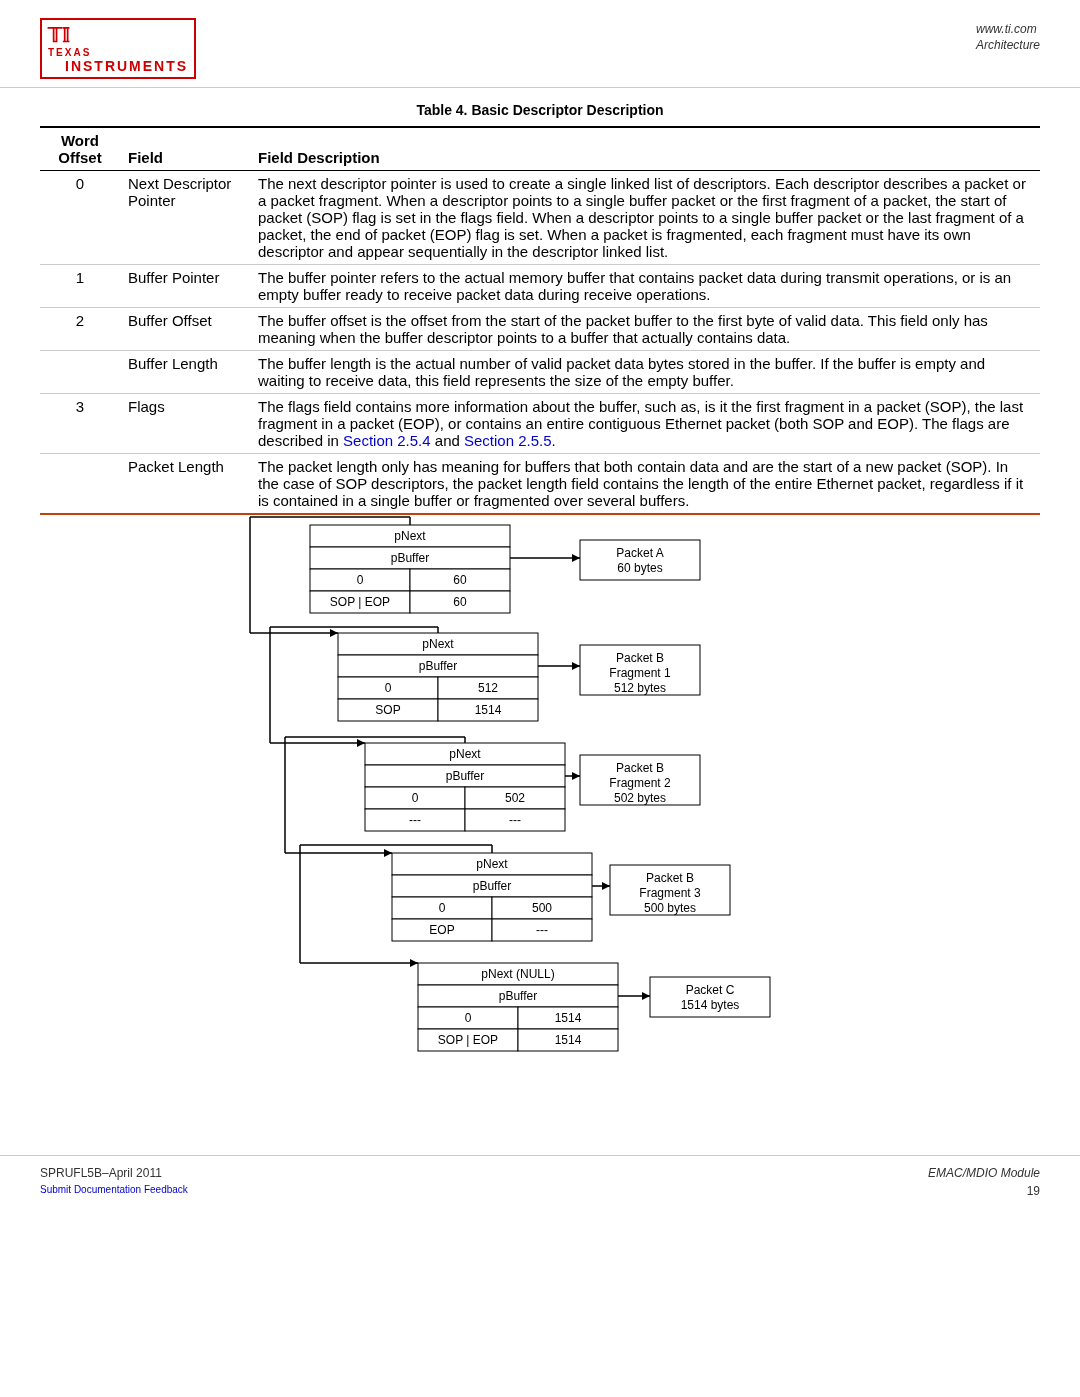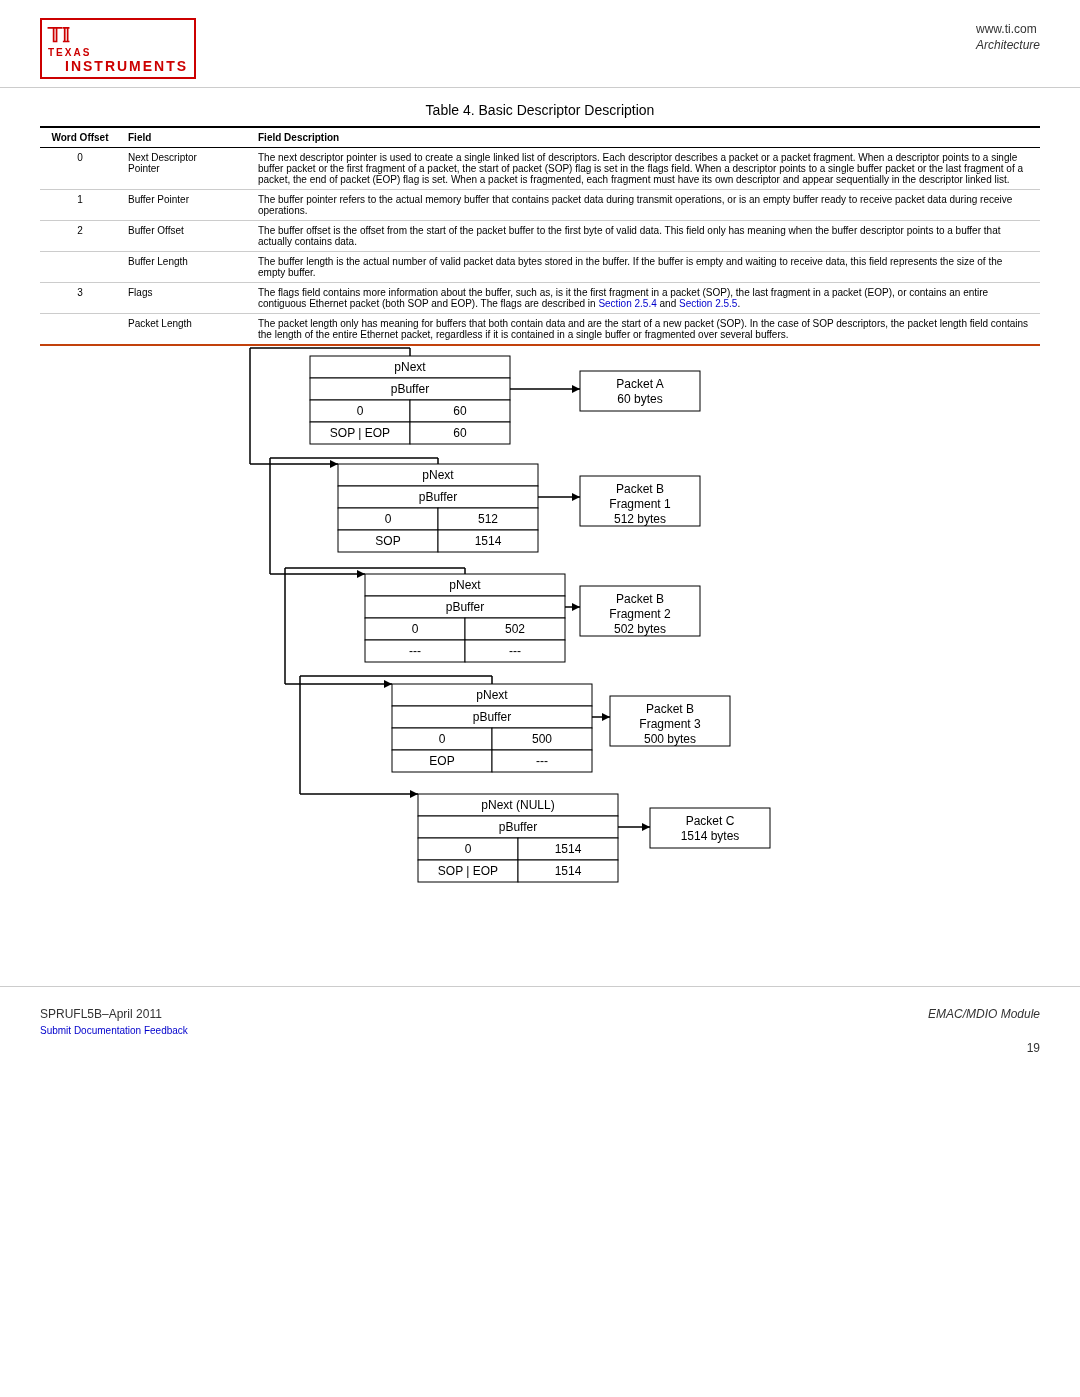--- a/index.html
+++ b/index.html
@@ -40,29 +40,29 @@
     }
 
     
     .main-content {
       padding: 10px 40px 20px 40px;
     }
 
     
     .table-title {
       text-align: center;
-      font-weight: normal;
+      font-weight: bold;
       font-size: 14px;
       margin-bottom: 8px;
       margin-top: 4px;
     }
     .desc-table {
       width: 100%;
       border-collapse: collapse;
-      font-size: 10px;
+      font-size: 15px;
     }
     .desc-table thead tr {
       border-top: 2px solid #000;
       border-bottom: 1px solid #000;
     }
     .desc-table th {
       font-weight: bold;
       padding: 4px 8px;
       text-align: left;
       vertical-align: bottom;
@@ -96,21 +96,21 @@
     .figure-title {
       text-align: center;
       font-weight: bold;
       font-size: 14px;
       margin: 20px 0 16px 0;
     }
 
     
     .page-footer {
       border-top: 1px solid #ccc;
-      padding: 20px 40px;
+      padding: 10px 40px;
       display: flex;
       justify-content: space-between;
       align-items: flex-start;
       margin-top: 20px;
     }
     .footer-link {
       color: #0000cc;
       text-decoration: none;
       font-size: 10px;
     }
@@ -134,21 +134,21 @@
 
 <div class="page-header">
   <div class="logo-area">
     <div class="logo-box">
       <div class="logo-ti">𝕋𝕀</div>
       <div style="font-size:10px;font-weight:bold;letter-spacing:2px;color:#c00;">TEXAS</div>
       <div style="font-size:14px;font-weight:bold;letter-spacing:2px;color:#c00;padding-left:17px;">INSTRUMENTS</div>
     </div>
   </div>
   <div style="display:flex;flex-direction:column;align-items:flex-end;gap:2px;">
-    <div style="font-size:12px;color:#333;align-self:flex-start;margin-top:4px;">www.ti.com</div>
+    <div style="font-size:12px;color:#333;align-self:flex-start;margin-top:4px;font-style:italic;">www.ti.com</div>
     <div style="font-size:12px;font-style:italic;color:#333;">Architecture</div>
   </div>
 </div>
 
 <div class="main-content">
 
   <div class="table-title">Table 4. Basic Descriptor Description</div>
 
   <table class="desc-table">
     <thead>
@@ -357,17 +357,17 @@
     </svg>
   </div>
 
 </div>
 
 <div class="page-footer">
   <div style="display:flex;flex-direction:column;gap:4px;">
     <div style="font-size:12px;color:#333;">SPRUFL5B–April 2011</div>
     <a href="#" class="footer-link">Submit Documentation Feedback</a>
   </div>
-  <div style="display:flex;flex-direction:column;align-items:flex-end;gap:20px;">
+  <div style="display:flex;flex-direction:column;align-items:flex-end;gap:4px;">
     <div style="font-size:12px;font-style:italic;color:#333;">EMAC/MDIO Module</div>
     <div style="font-size:12px;color:#333;">19</div>
   </div>
 </div>
 
 </body></html>

